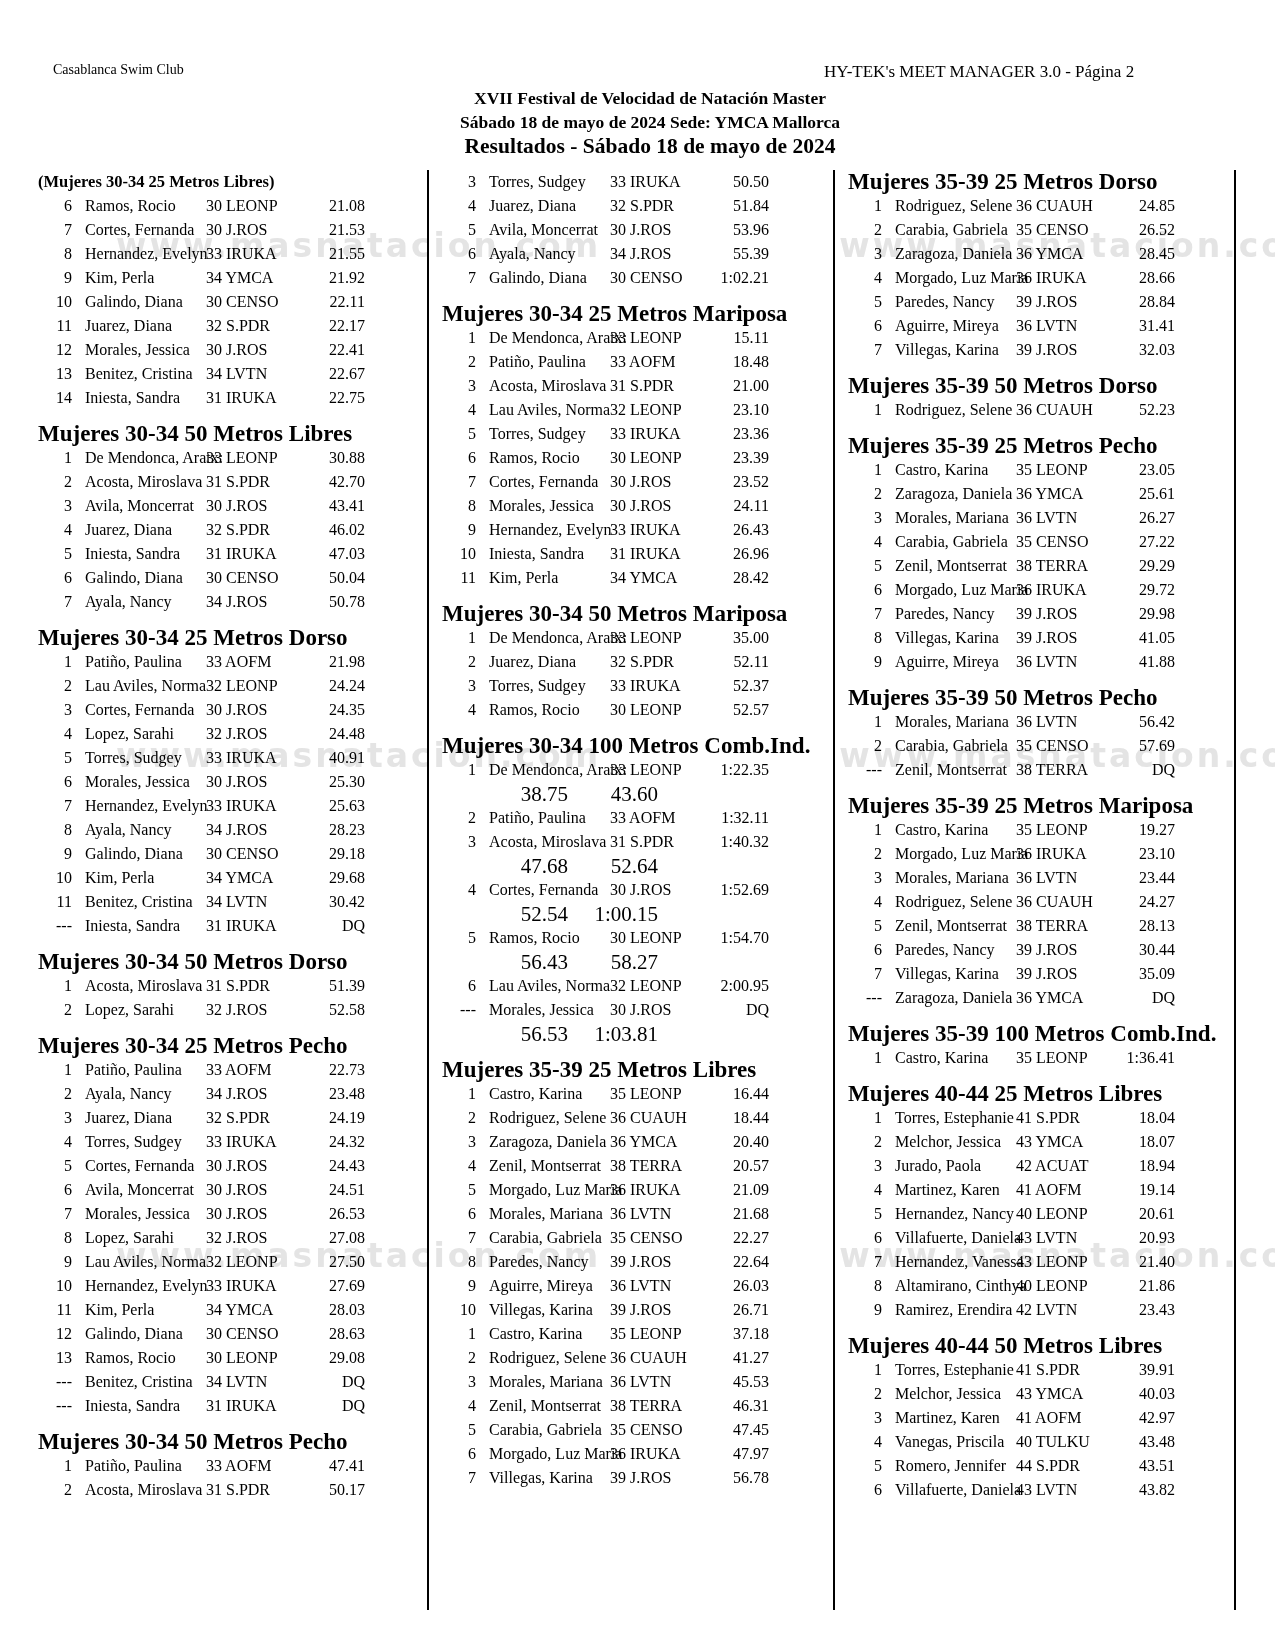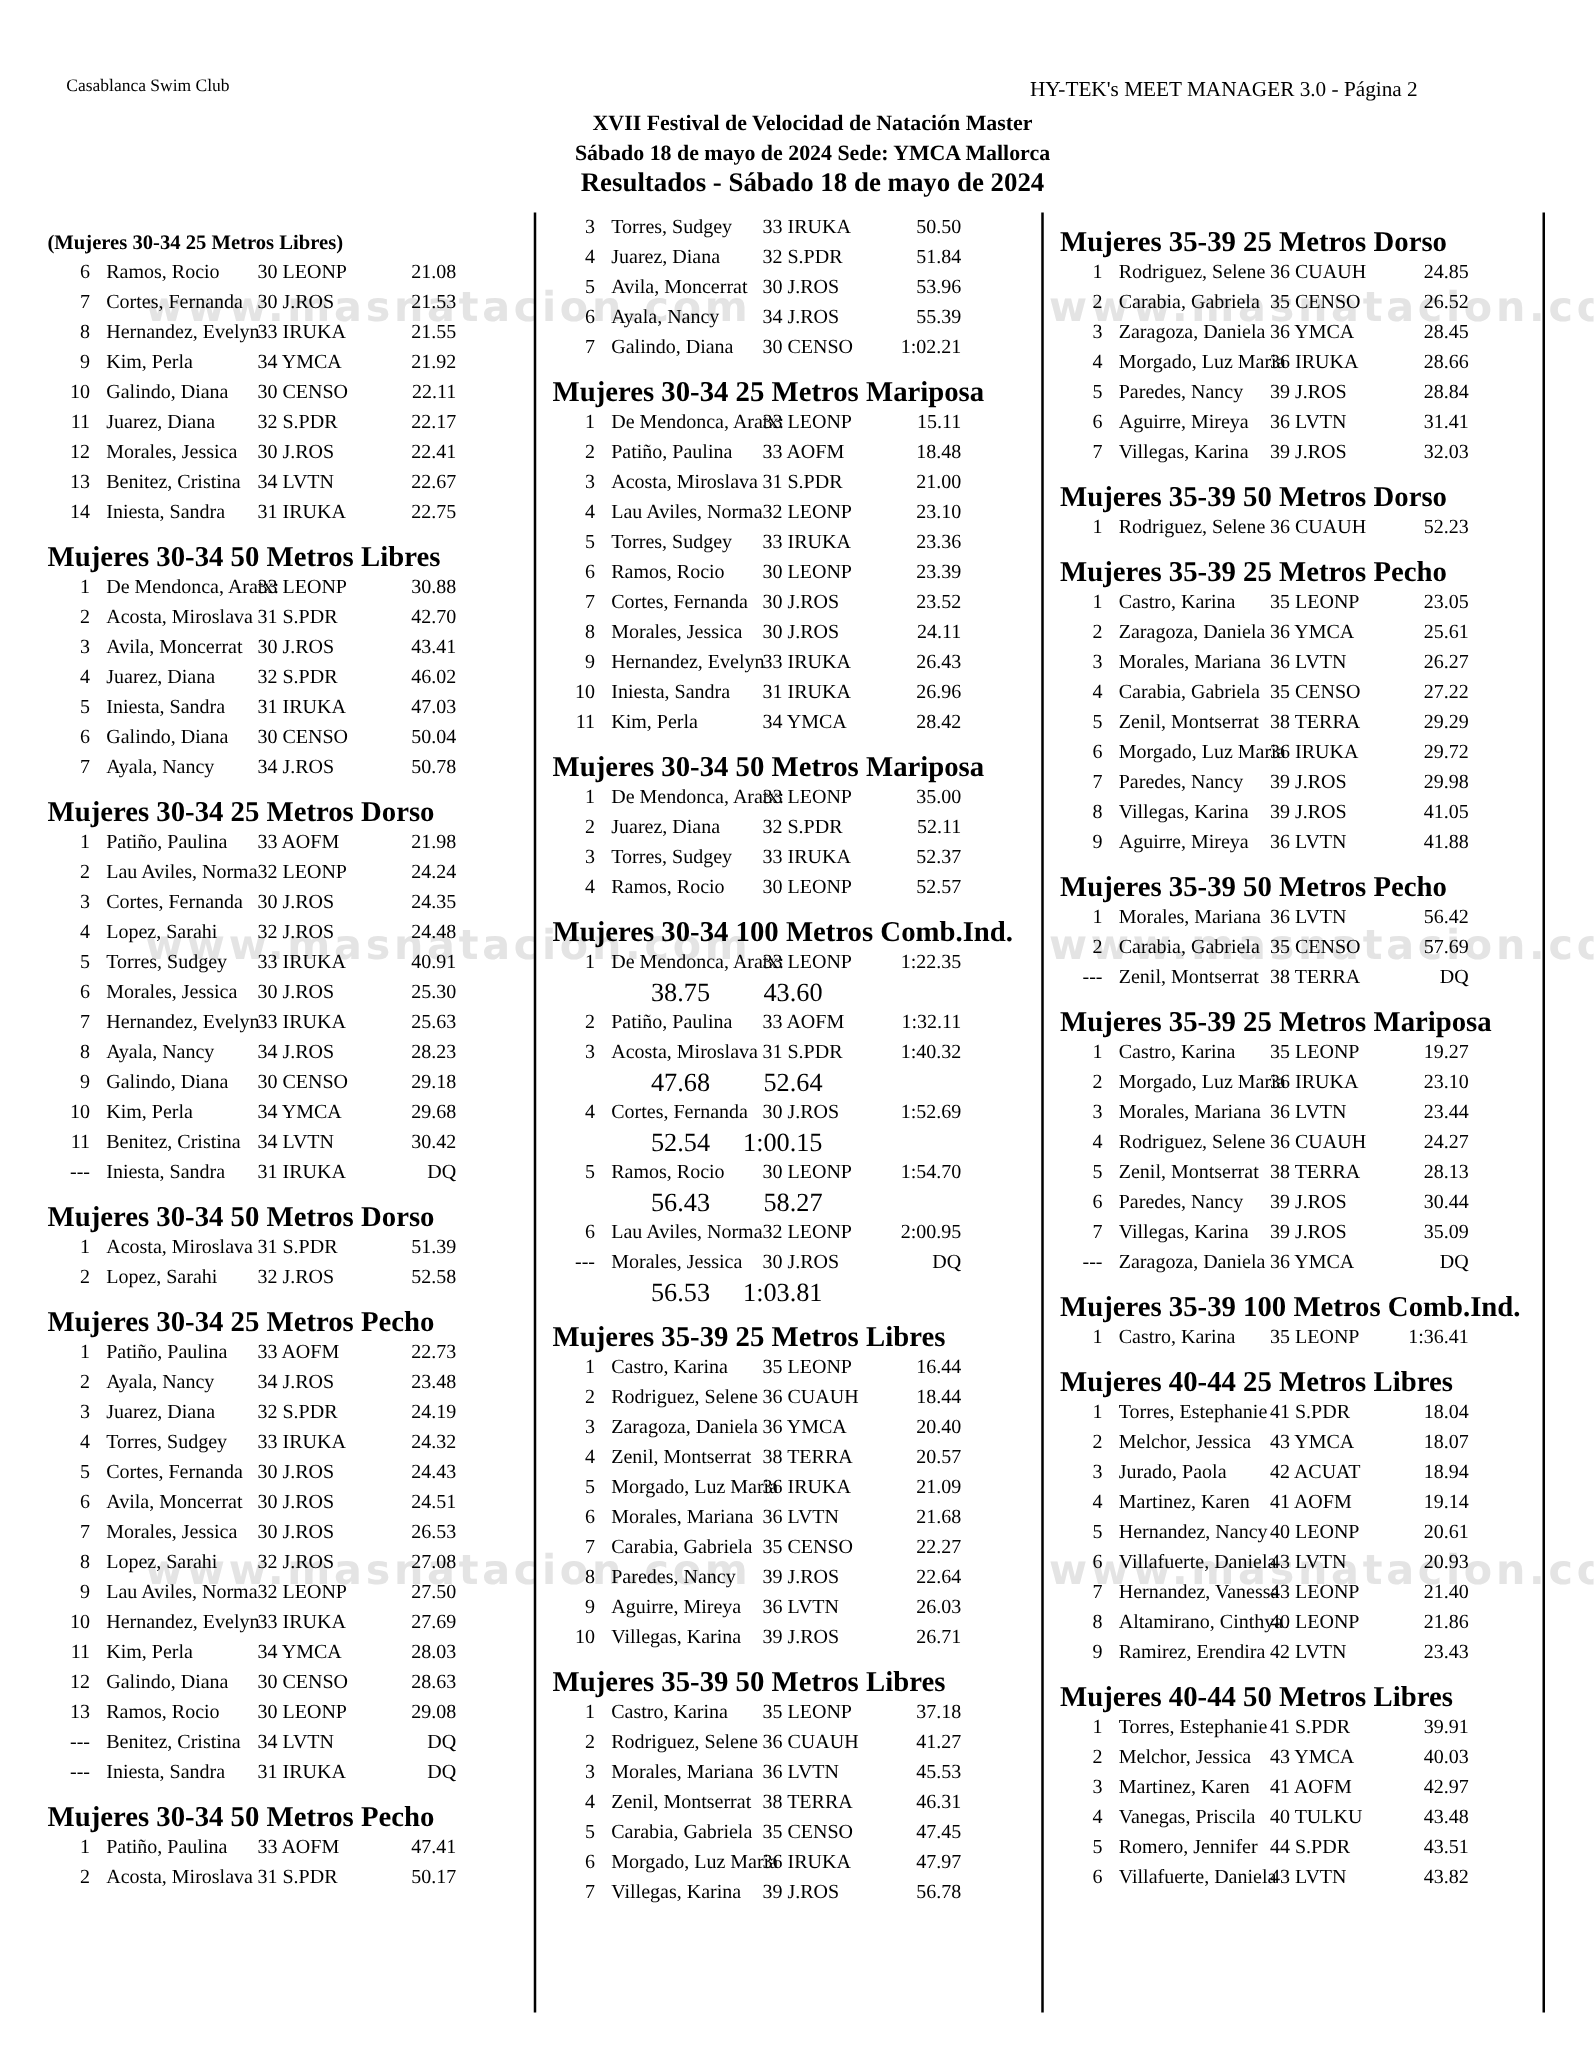--- a/index.html
+++ b/index.html
@@ -22,21 +22,21 @@
   }
   .wm span { margin-right:238px; }
   
   .vline { position:absolute; top:170px; height:1440px; width:2px; background:#000; }
   
   .col { position:absolute; top:170px; width:378px; }
   .sec-title {
     font-weight:bold; font-size:23px; line-height:24px; margin-top:12px; white-space:nowrap;
   }
   .sec-title.continued { font-size:16.5px; }
-  .sec:first-child .sec-title { margin-top:12px; }
+  .sec:first-child .sec-title { margin-top:0; }
   .row  { position:relative; height:24px; font-size:16px; line-height:24px; }
   .pl   { position:absolute; left:0;    width:34px; text-align:right; white-space:nowrap; }
   .nm   { position:absolute; left:47px; white-space:nowrap; }
   .tm   { position:absolute; left:168px; white-space:nowrap; }
   .ti   { position:absolute; left:244px; width:83px; text-align:right; white-space:nowrap; }
   .srow { position:relative; height:24px; font-size:21px; line-height:24px; }
   .s1   { position:absolute; left:60px;  width:66px; text-align:right; white-space:nowrap; }
   .s2   { position:absolute; left:150px; width:66px; text-align:right; white-space:nowrap; }
 </style>
 </head>
@@ -611,21 +611,20 @@
           <span class="ti">26.03</span>
         </div>
         <div class="row">
           <span class="pl">10</span>
           <span class="nm">Villegas, Karina</span>
           <span class="tm">39 J.ROS</span>
           <span class="ti">26.71</span>
         </div>
       </div>
       <div class="sec">
-        <div class="sec-title">Mujeres 35-39 50 Metros Libres</div>
         <div class="row">
           <span class="pl">1</span>
           <span class="nm">Castro, Karina</span>
           <span class="tm">35 LEONP</span>
           <span class="ti">37.18</span>
         </div>
         <div class="row">
           <span class="pl">2</span>
           <span class="nm">Rodriguez, Selene</span>
           <span class="tm">36 CUAUH</span>

